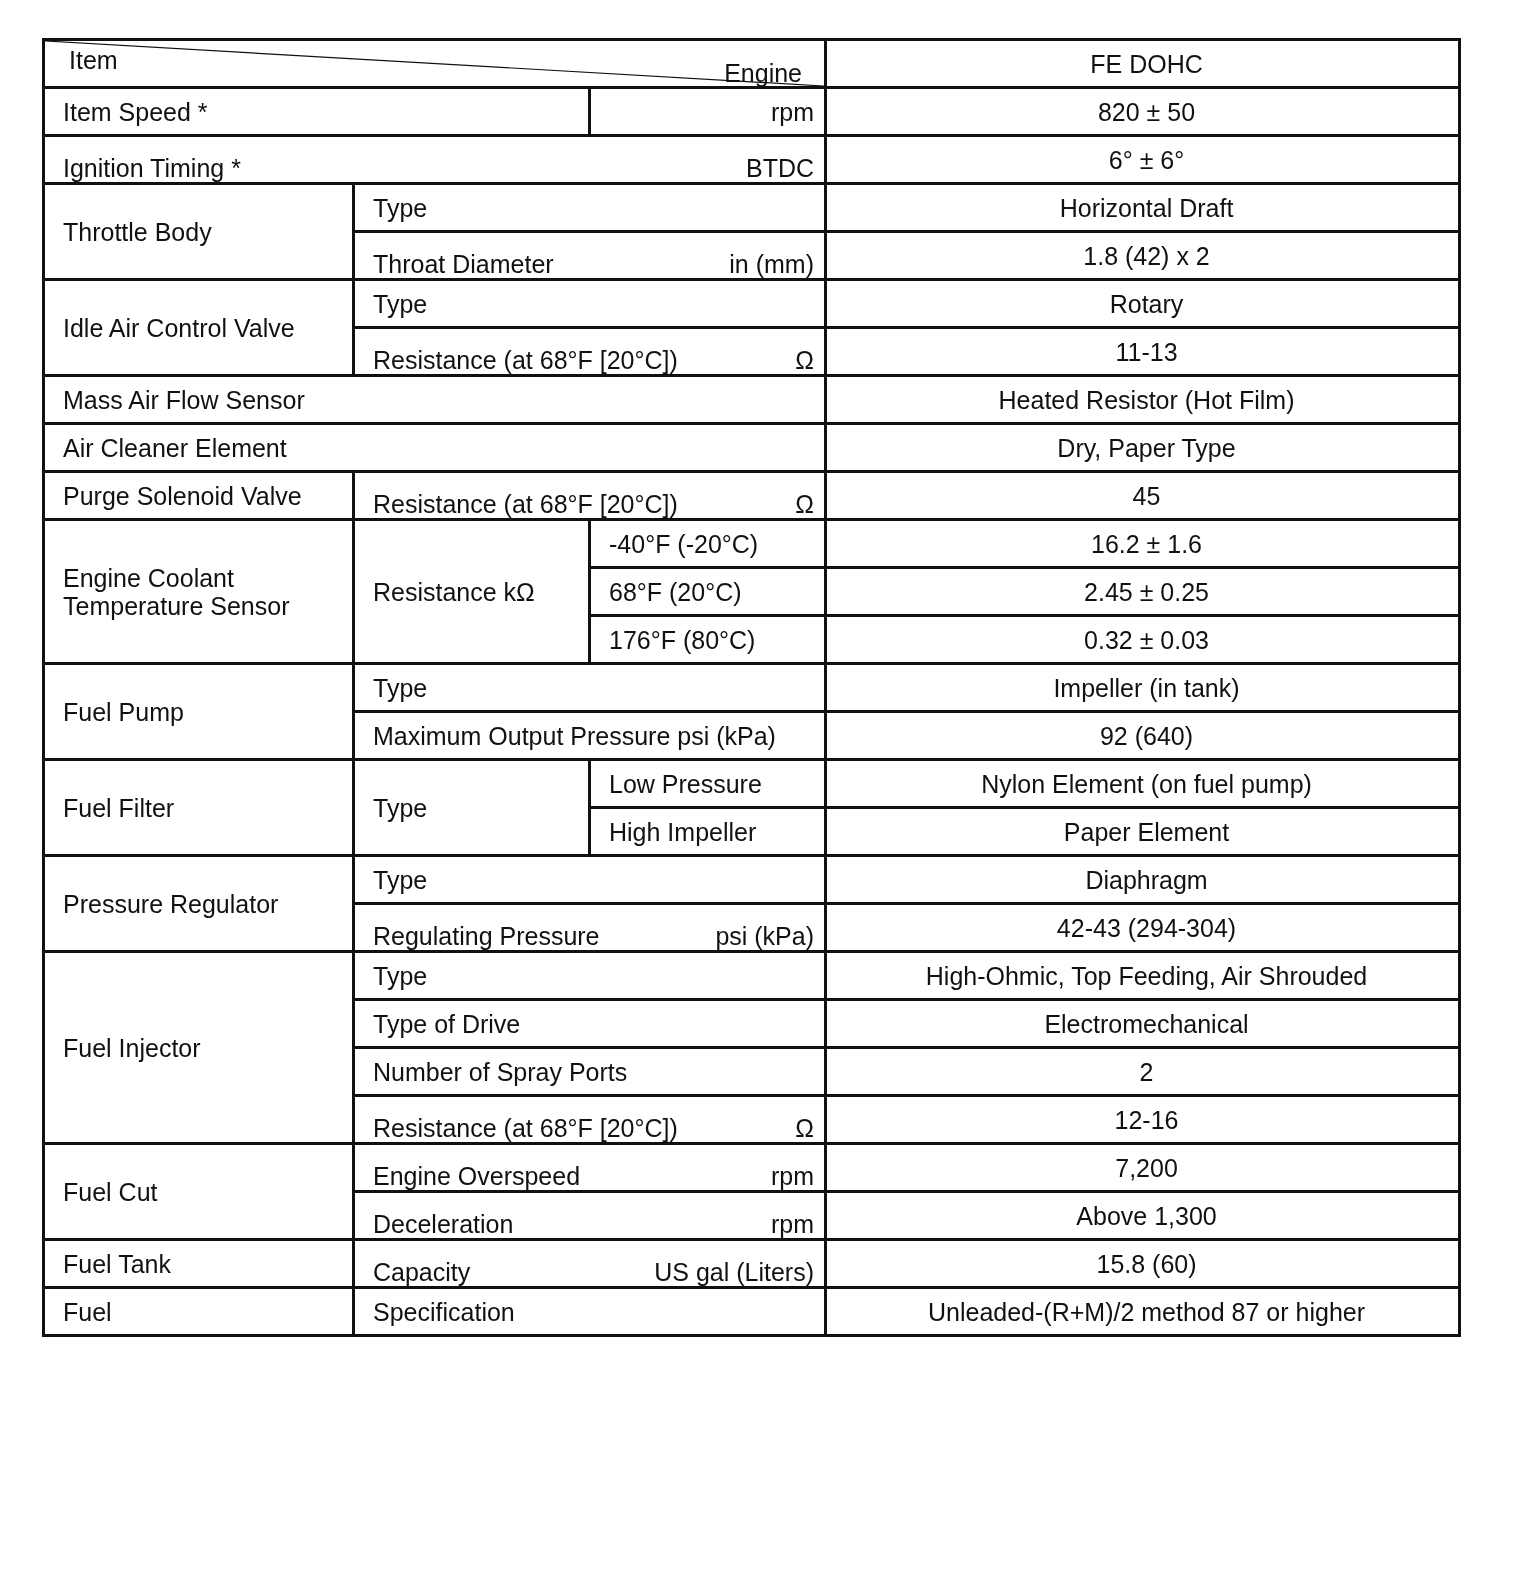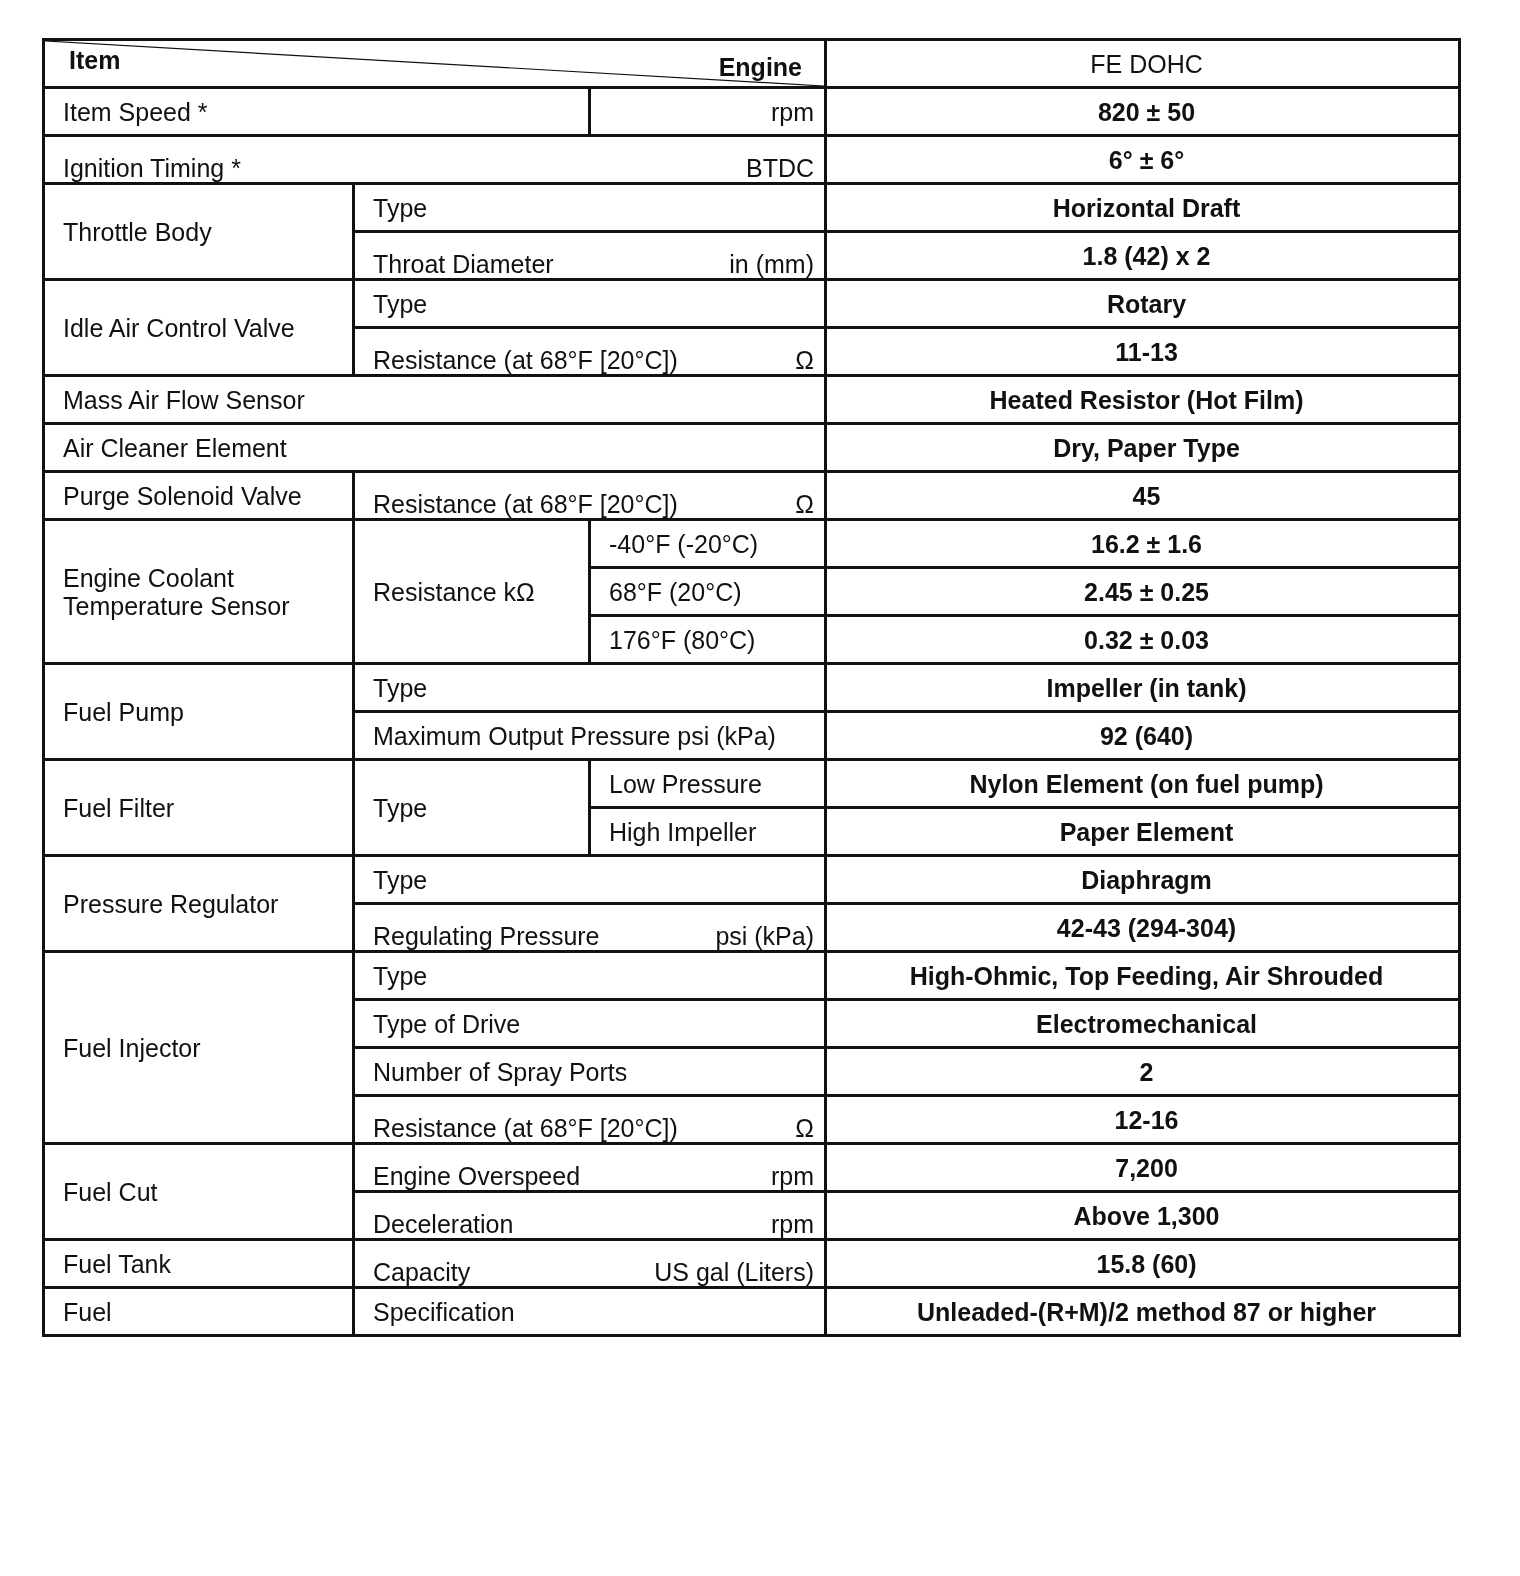--- a/index.html
+++ b/index.html
@@ -14,26 +14,26 @@
   }
   table.spec td {
     border: 3px solid #111;
     padding: 0 10px 0 18px;
     height: 45px;
     line-height: 28px;
     vertical-align: middle;
     white-space: nowrap;
     overflow: hidden;
   }
-  td.val { text-align: center; padding: 0 8px; font-weight: bold; }
+  td.val { text-align: center; padding: 0 8px; }
   td.hdr-item { position: relative; height: 104px; padding: 0; }
   td.hdr-engine { text-align: center; font-weight: normal; height: 104px; }
   .diag { position: absolute; left: 0; top: 0; width: 100%; height: 100%; }
-  .hdr-item-label { position: absolute; left: 24px; bottom: 12px; font-weight: bold; text-align: center; }
-  .hdr-engine-label { position: absolute; right: 22px; top: 12px; font-weight: bold; text-align: center; }
+  .hdr-item-label { position: absolute; left: 24px; bottom: 12px; font-weight: normal; text-align: center; }
+  .hdr-engine-label { position: absolute; right: 22px; top: 18px; font-weight: normal; text-align: center; }
   .split { display: flex; justify-content: space-between; align-items: flex-end; margin-top: 16px; }
   .split .unit { padding-right: 0; }
   td.right { text-align: right; padding-right: 8px; }
   .two-line { line-height: 29px; white-space: normal; }
   .thick-top td { border-top-width: 4px; }
   .footnote { position: absolute; left: 46px; top: 1490px; font-size: 25px; }
 </style>
 </head>
 <body>
 

